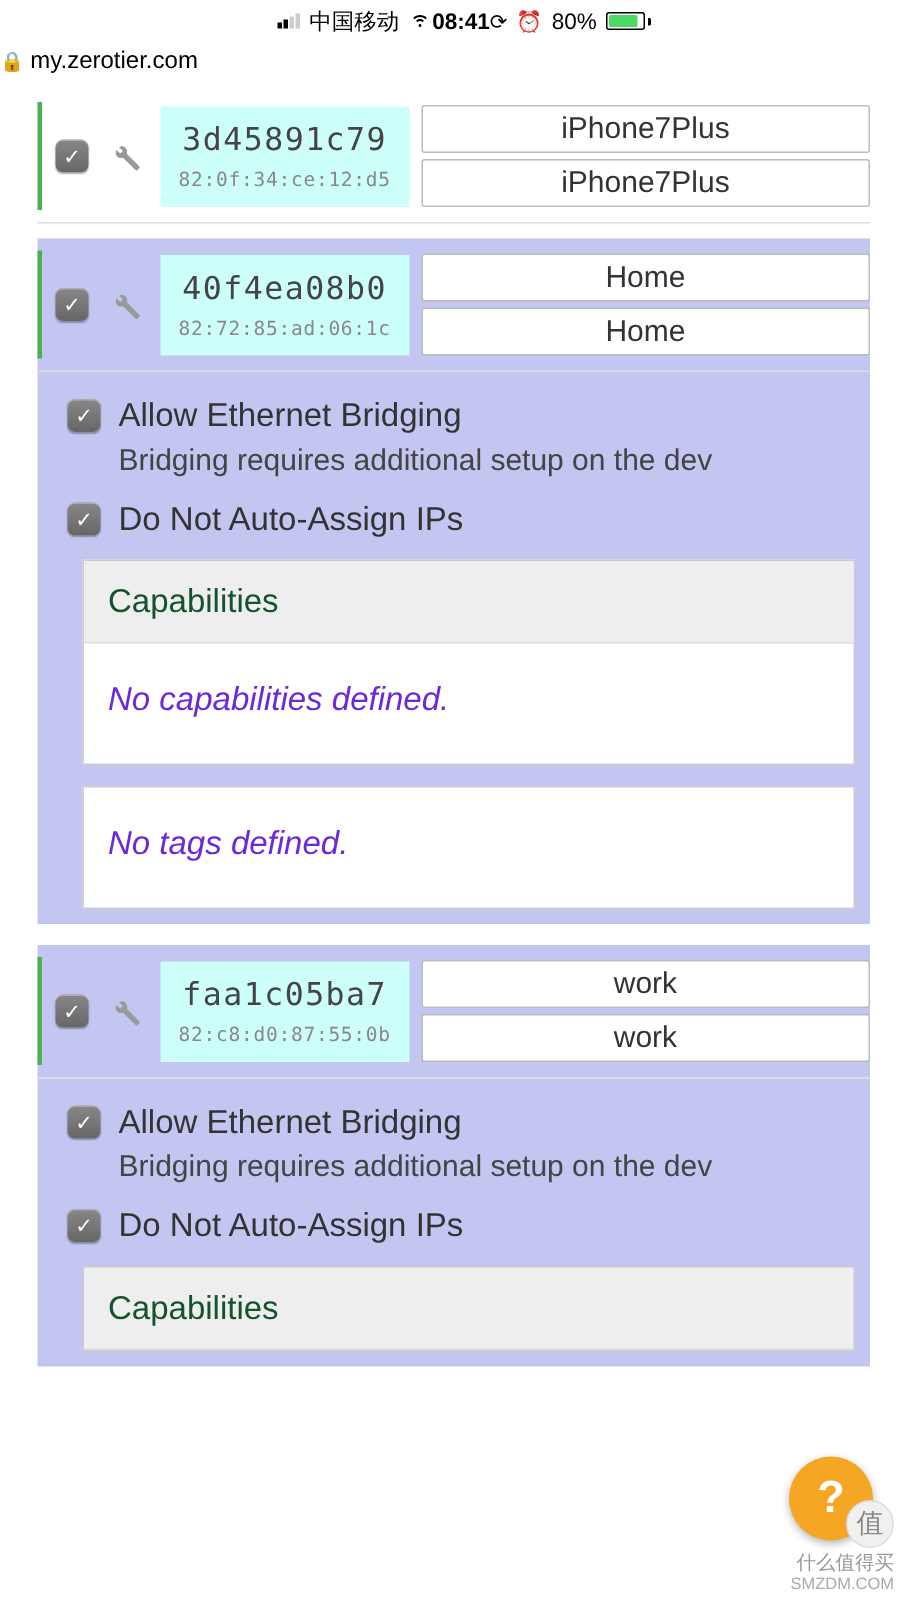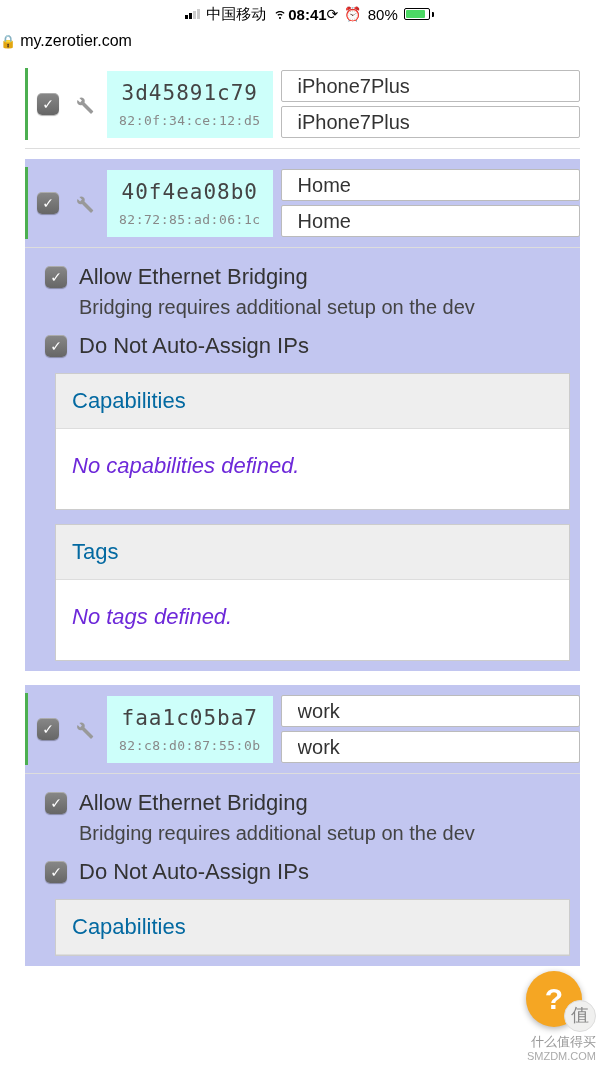--- a/index.html
+++ b/index.html
@@ -74,33 +74,34 @@
     .name-col { flex: 1; display: flex; flex-direction: column; gap: 4px; margin-left: 8px; }
     .name-input {
       height: 32px;
       border: 1px solid #bbb;
       border-radius: 2px;
       padding: 0 16px;
       font-size: 20px;
       color: #333;
       background: #fff;
       width: 100%;
+      text-align: center;
     }
     
     .expanded-panel {
       background: #c2c6f0;
       padding: 16px 10px 10px 20px;
       margin-left: 0;
     }
     .opt-row { display: flex; align-items: center; margin-bottom: 6px; }
     .opt-row .chk { margin-left: 0; margin-right: 12px; }
     .opt-label { font-size: 22px; color: #333; }
     .opt-hint { font-size: 20px; color: #444; margin-left: 34px; margin-bottom: 14px; white-space:nowrap; overflow:hidden; }
     .panel-box { background: #fff; border: 1px solid #ccc; margin-top: 14px; margin-left: 10px; }
-    .panel-header { background: #eee; padding: 14px 16px; font-size: 22px; color: #0369a1; border-bottom: 1px solid #ddd; }
+    .panel-header { background: #eee; padding: 14px 16px; font-size: 22px; color: #14532d; border-bottom: 1px solid #ddd; }
     .panel-body { padding: 24px 16px 30px; font-size: 22px; font-style: italic; color: #6d28d9; }
     
     .help-btn {
       position: absolute;
       right: 18px;
       bottom: 40px;
       width: 56px; height: 56px;
       border-radius: 50%;
       background: #f5a623;
       box-shadow: 0 2px 6px rgba(0,0,0,.3);
@@ -207,21 +208,20 @@
       <div class="chk">✓</div>
       <div class="opt-label">Do Not Auto-Assign IPs</div>
     </div>
 
     <div class="panel-box">
       <div class="panel-header">Capabilities</div>
       <div class="panel-body">No capabilities defined.</div>
     </div>
 
     <div class="panel-box">
-      <div class="panel-header">Tags</div>
       <div class="panel-body">No tags defined.</div>
     </div>
   </div>
 
   <div class="member-row expanded-bg" style="margin-top:14px;">
     <span class="green-border"></span>
     <div class="chk">✓</div>
     <div class="wrench">
       <svg viewBox="0 0 24 24" fill="#999">
           <path d="M22 19l-8.5-8.5c.5-1.3.3-2.9-.8-3.9-1.2-1.2-3-1.3-4.3-.5l2.5 2.5-1.8 1.8L6.6 8c-.8 1.3-.6 3.1.5 4.3 1.1 1.1 2.6 1.3 3.9.8L19.5 21.5c.3.3.7.3 1 0l1.5-1.5c.3-.3.3-.7 0-1z"></path>

